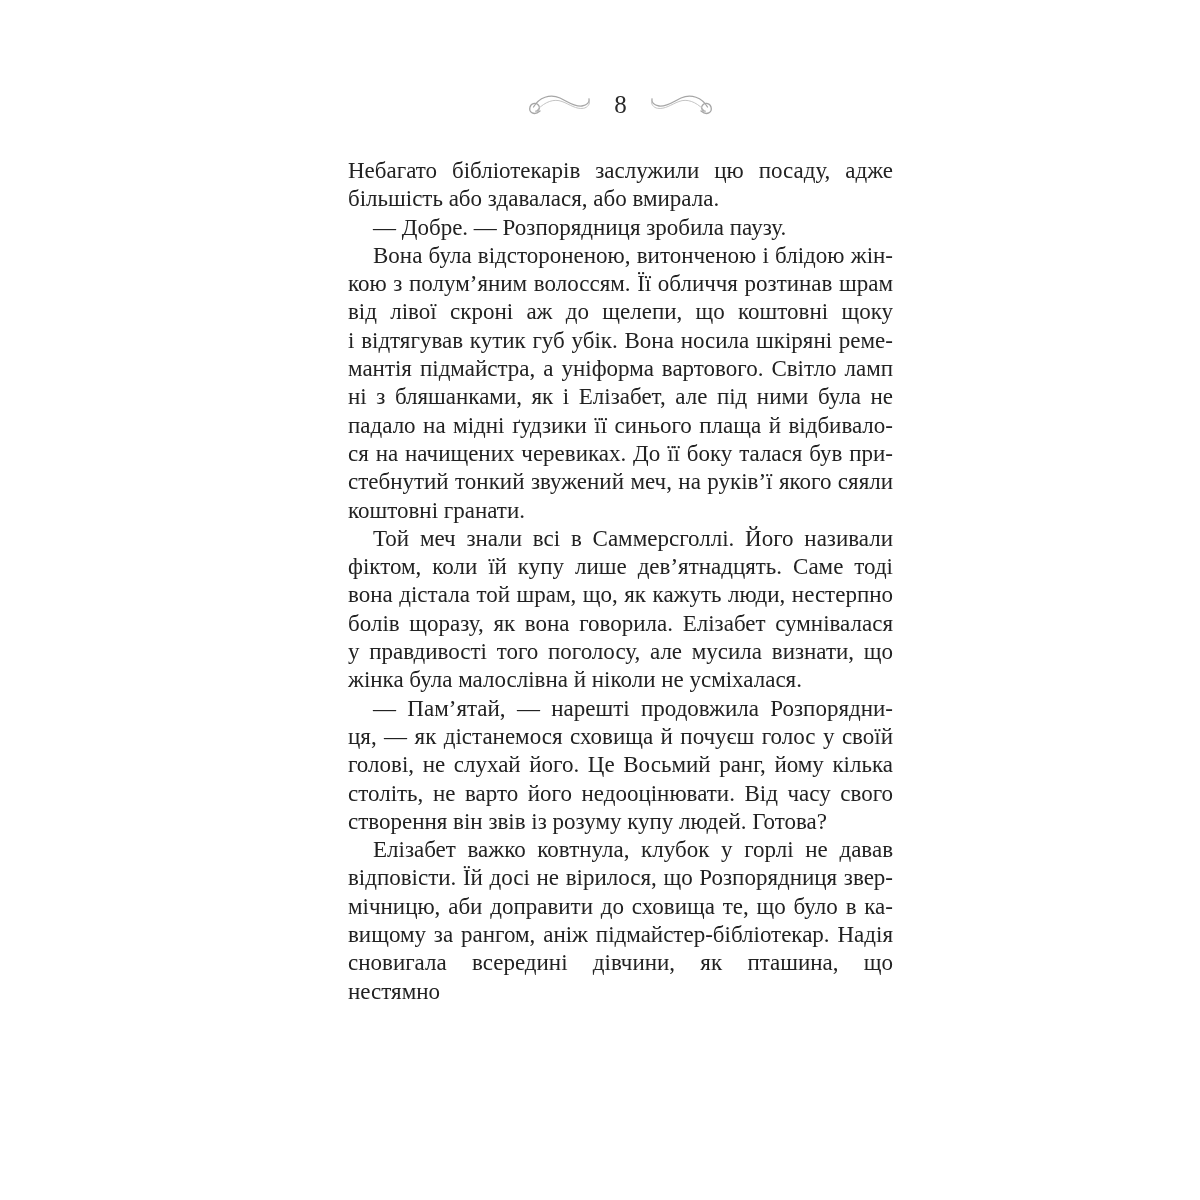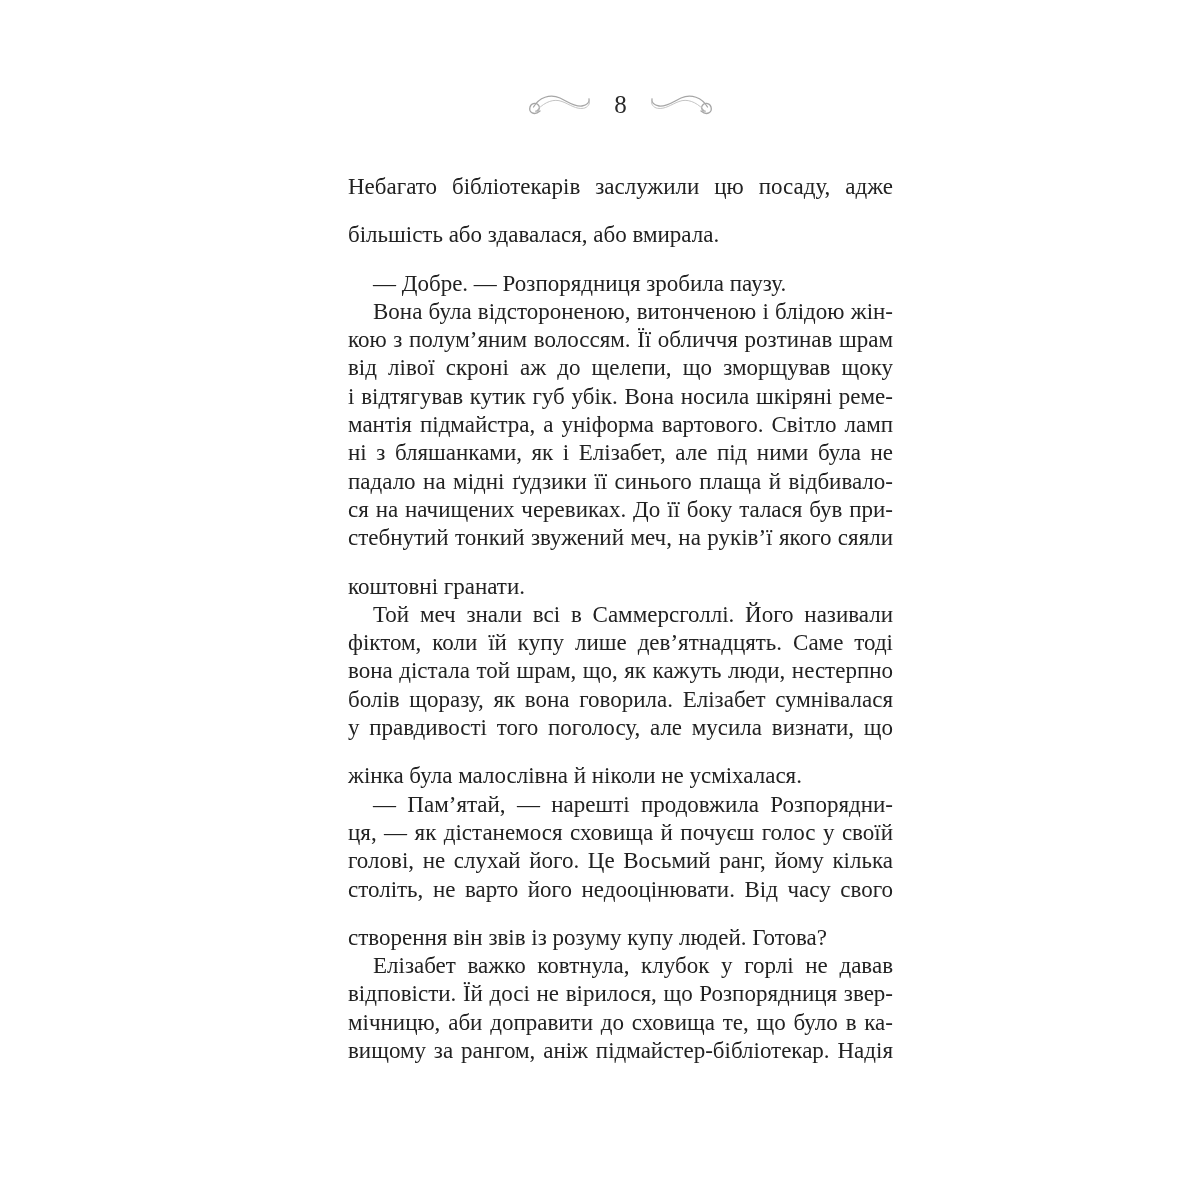--- a/index.html
+++ b/index.html
@@ -38,35 +38,34 @@
   .page-number {
     font-family: "Liberation Serif", "DejaVu Serif", serif;
     font-size: 25px;
     line-height: 1;
     color: #2b2b2b;
     padding-bottom: 2px;
   }
   .text-column {
     position: absolute;
     left: 348px;
-    top: 173px;
+    top: 157px;
     width: 545px;
   }
   .line {
     font-family: "Liberation Serif", "DejaVu Serif", serif;
     font-size: 23px;
     line-height: 28.3px;
     color: #222222;
     text-align: justify;
     text-align-last: justify;
     white-space: normal;
   }
   .line.para-end {
     text-align-last: left;
-    margin-top: 20px;
   }
   .line.indent {
     text-indent: 25px;
   }
 </style>
 </head>
 <body>
 
 <div class="page">
 
@@ -87,21 +86,21 @@
       </svg>
     </span>
   </header>
 
   <main class="text-column">
       <div class="line">Небагато бібліотекарів заслужили цю посаду, адже</div>
       <div class="line para-end">більшість або здавалася, або вмирала.</div>
       <div class="line indent para-end">— Добре. — Розпорядниця зробила паузу.</div>
       <div class="line indent">Вона була відстороненою, витонченою і блідою жін-</div>
       <div class="line">кою з полум’яним волоссям. Її обличчя розтинав шрам</div>
-      <div class="line">від лівої скроні аж до щелепи, що зморщував щоку</div>
+      <div class="line">від лівої скроні аж до щелепи, що коштовні щоку</div>
       <div class="line">і відтягував кутик губ убік. Вона носила шкіряні реме-</div>
       <div class="line">мантія підмайстра, а уніформа вартового. Світло ламп</div>
       <div class="line">ні з бляшанками, як і Елізабет, але під ними була не</div>
       <div class="line">падало на мідні ґудзики її синього плаща й відбивало-</div>
       <div class="line">ся на начищених черевиках. До її боку талася був при-</div>
       <div class="line">стебнутий тонкий звужений меч, на руків’ї якого сяяли</div>
       <div class="line para-end">коштовні гранати.</div>
       <div class="line indent">Той меч знали всі в Саммерсголлі. Його називали</div>
       <div class="line">фіктом, коли їй купу лише дев’ятнадцять. Саме тоді</div>
       <div class="line">вона дістала той шрам, що, як кажуть люди, нестерпно</div>
@@ -110,15 +109,16 @@
       <div class="line para-end">жінка була малослівна й ніколи не усміхалася.</div>
       <div class="line indent">— Пам’ятай, — нарешті продовжила Розпорядни-</div>
       <div class="line">ця, — як дістанемося сховища й почуєш голос у своїй</div>
       <div class="line">голові, не слухай його. Це Восьмий ранг, йому кілька</div>
       <div class="line">століть, не варто його недооцінювати. Від часу свого</div>
       <div class="line para-end">створення він звів із розуму купу людей. Готова?</div>
       <div class="line indent">Елізабет важко ковтнула, клубок у горлі не давав</div>
       <div class="line">відповісти. Їй досі не вірилося, що Розпорядниця звер-</div>
       <div class="line">мічницю, аби доправити до сховища те, що було в ка-</div>
       <div class="line">вищому за рангом, аніж підмайстер-бібліотекар. Надія</div>
+      <div class="line">сновигала всередині дівчини, як пташина, що нестямно</div>
     </main>
 
 </div>
 
 </body></html>

